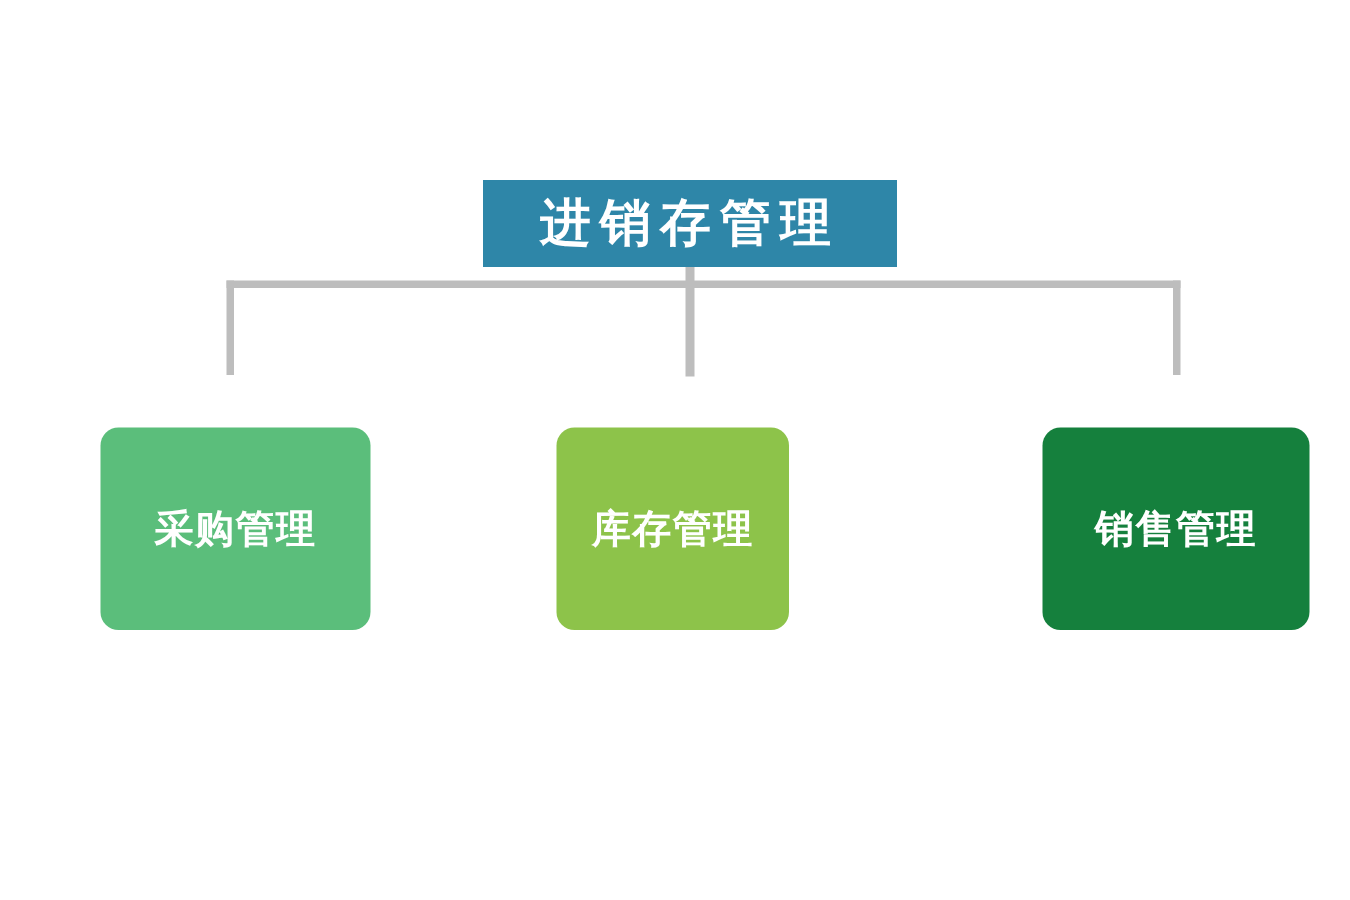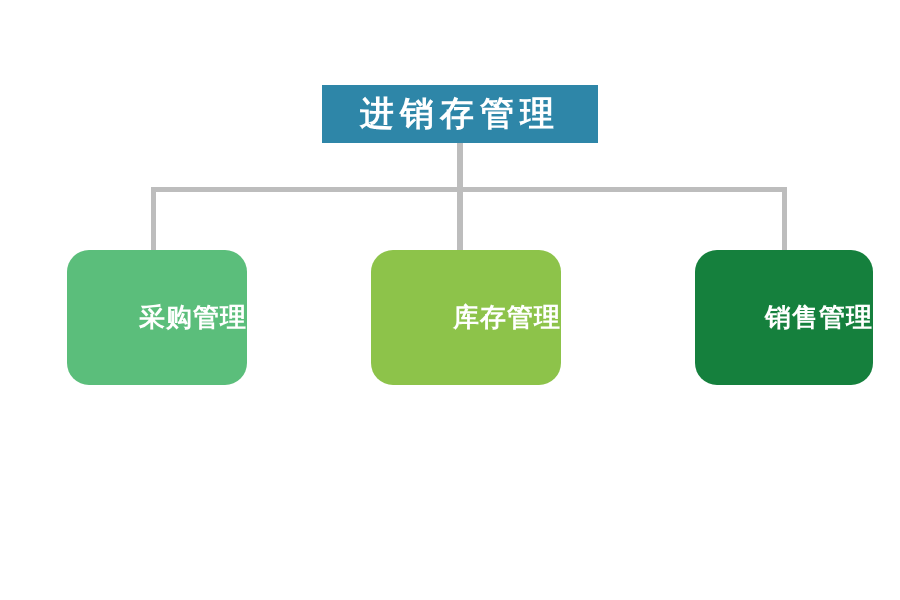--- a/index.html
+++ b/index.html
@@ -25,36 +25,36 @@
   .conn-right-v  { left: 782px; top: 187px; width: 5px;  height: 63px; }
 
   .node {
     position: absolute;
     display: flex;
     align-items: center;
     justify-content: center;
     color: #ffffff;
     font-weight: bold;
     text-align: center;
+    margin-top: 35px;
   }
   .node-root {
     left: 322px; top: 85px; width: 276px; height: 58px;
     background: #2e86a8;
     font-size: 34px;
     letter-spacing: 6px;
   }
   .node-child {
     top: 250px; height: 135px;
-    border-radius: 22px;
+    border-radius: 12px;
     font-size: 26px;
     letter-spacing: 1px;
-    justify-content: flex-end;
   }
   .node-child-0 { left: 67px;  width: 180px; background: #5bbe7b; }
-  .node-child-1 { left: 371px; width: 190px; background: #8dc34a; }
+  .node-child-1 { left: 371px; width: 155px; background: #8dc34a; }
   .node-child-2 { left: 695px; width: 178px; background: #f0922b; }
 
   .watermark {
     position: absolute;
     right: 9px;
     bottom: 7px;
     display: flex;
     flex-direction: column;
     align-items: flex-start;
     line-height: 1;

